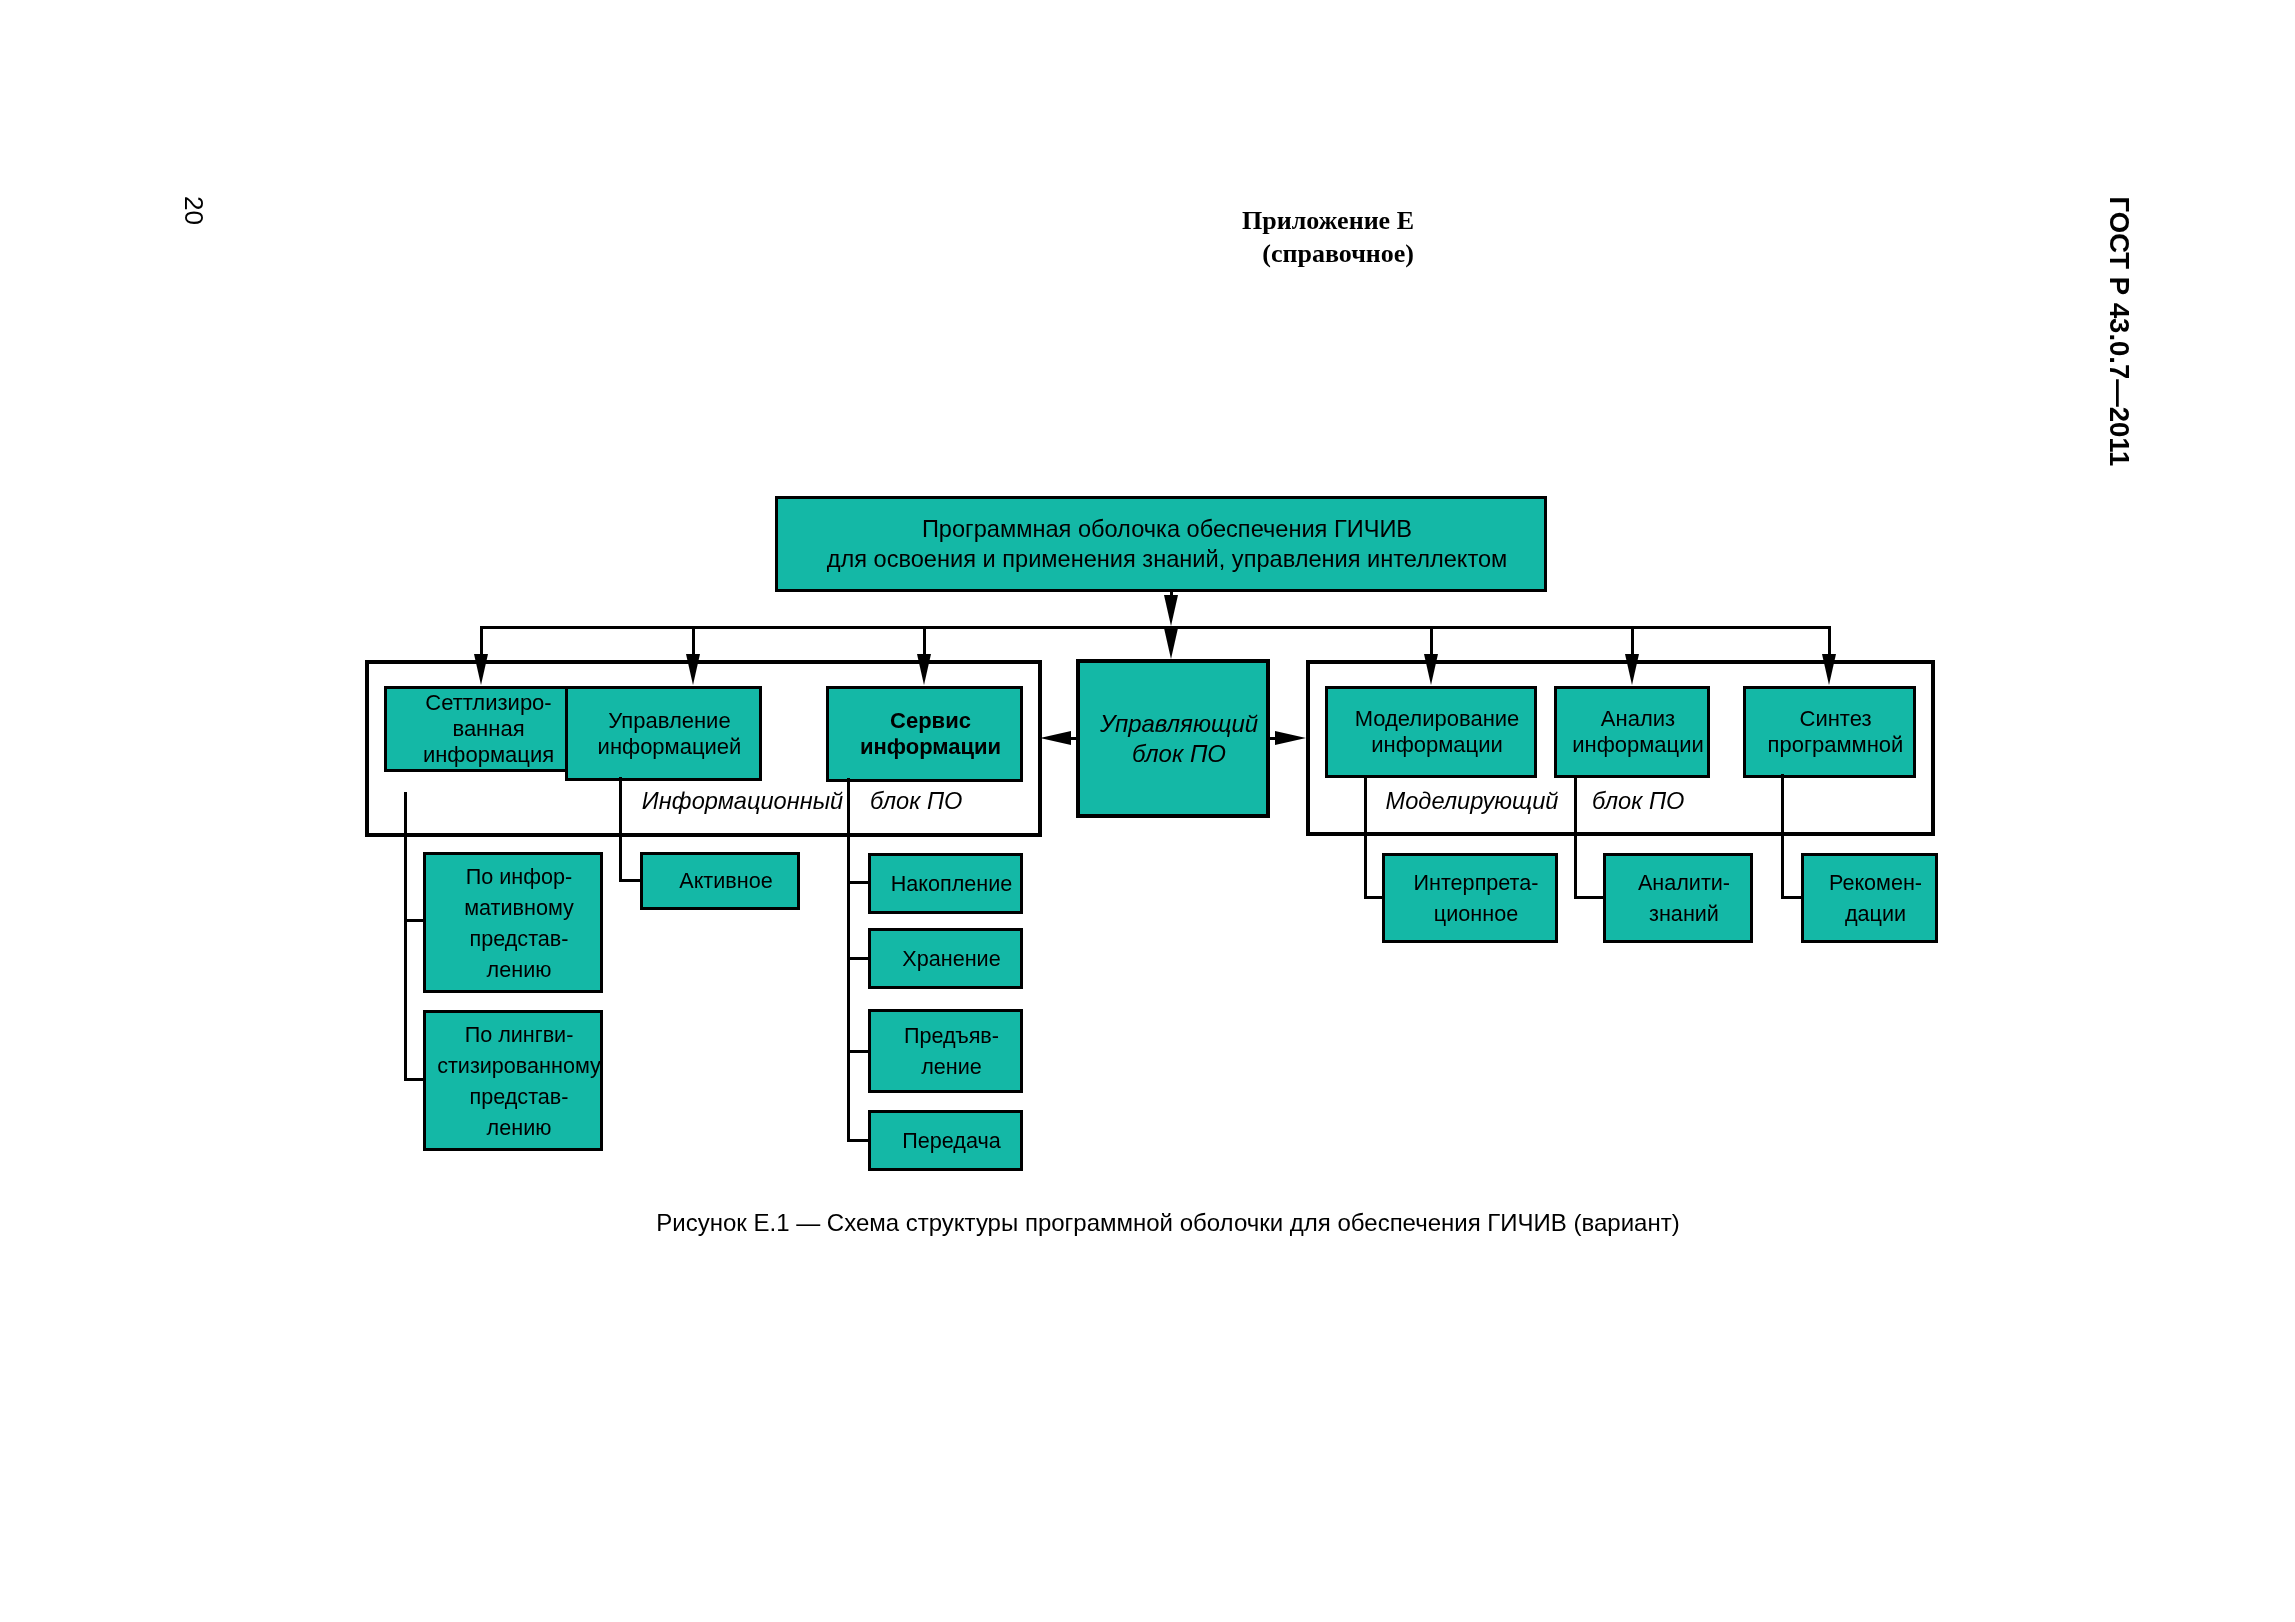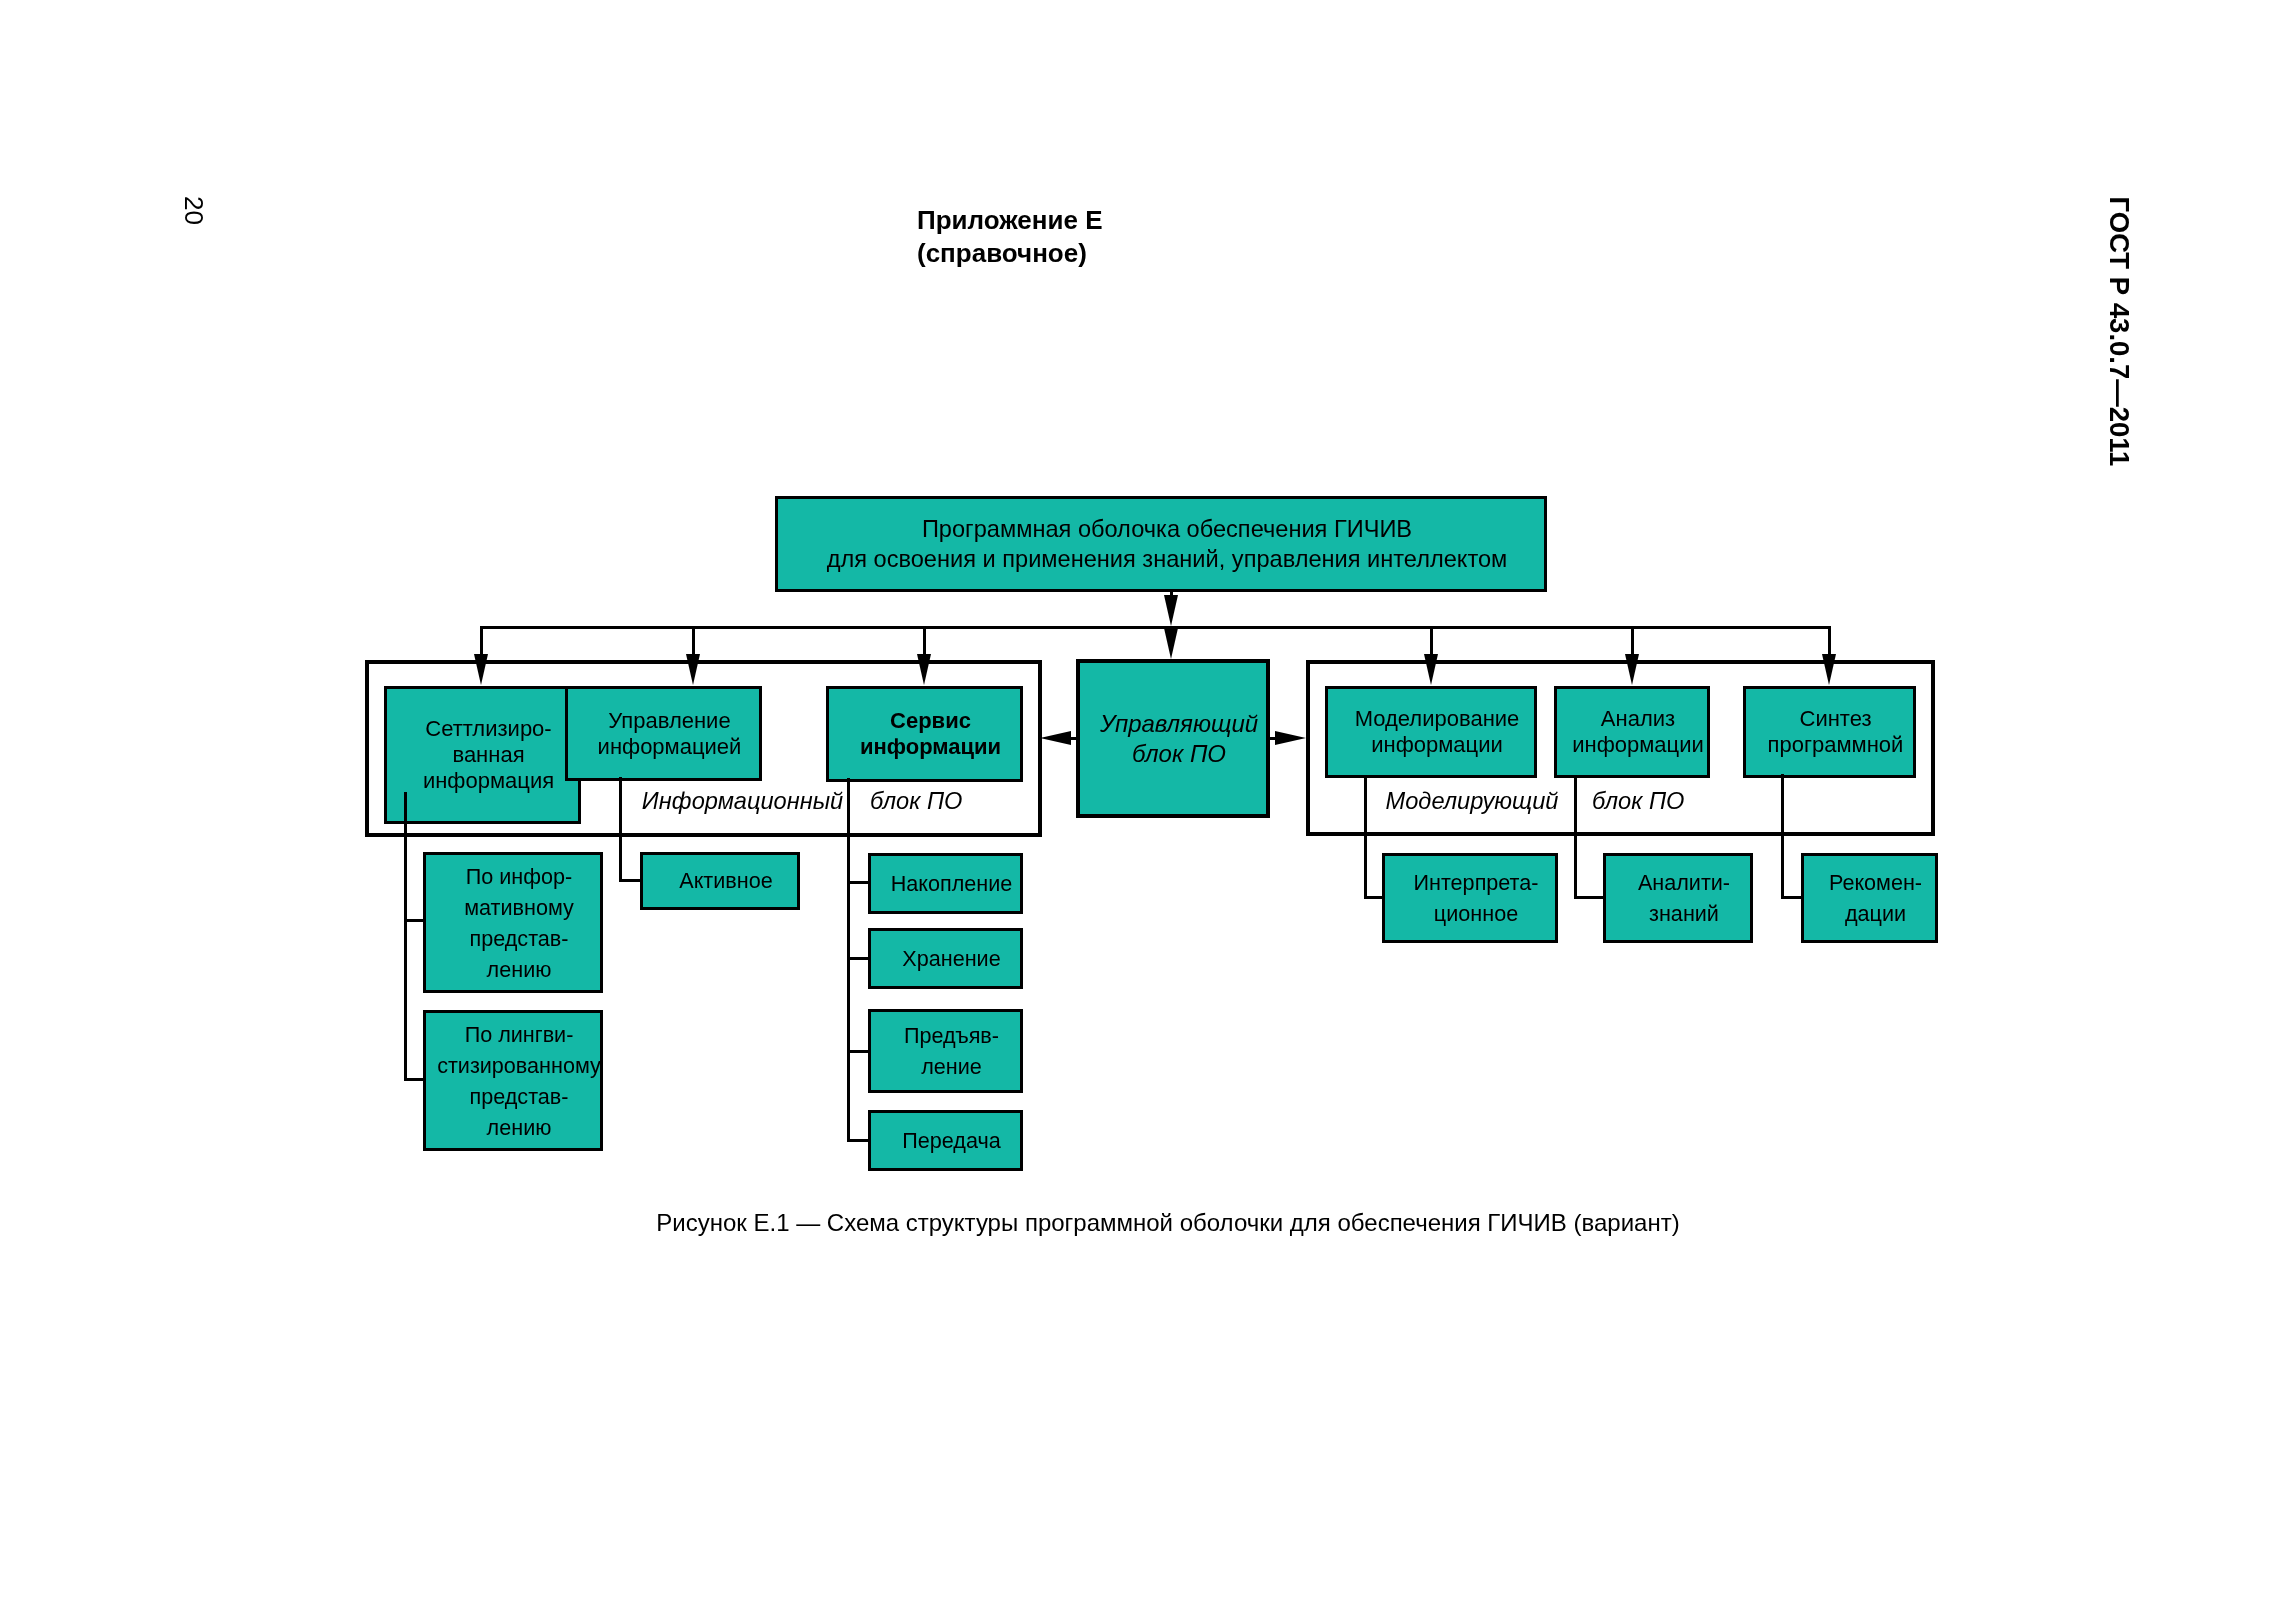--- a/index.html
+++ b/index.html
@@ -13,22 +13,23 @@
   }
   .vtext{
     position:absolute;
     transform:rotate(90deg);
     text-align:center;
     white-space:nowrap;
   }
   .heading{
     position:absolute;
     font-weight:bold;
-    text-align:left;
+    text-align:right;
     white-space:pre-line;
+    font-family:Liberation Serif, serif;
   }
   .box{
     position:absolute;
     box-sizing:border-box;
     background:#14b8a6;
     border:3.9px solid #000;
     display:flex;
     align-items:center;
     justify-content:center;
     text-align:center;
@@ -120,21 +121,21 @@
   <div class="group" style="left:1306px;top:660px;width:629px;height:176px;"></div>
 
   <div class="box b7 f37 lh46 italic" style="left:1076px;top:659px;width:194px;height:159px;">Управляющий
 блок ПО</div>
 
   <div class="arrow-left" style="left:1040px;top:731px;"></div>
   <div class="hline" style="left:1068px;top:737px;width:11.8px;height:2.6px;"></div>
   <div class="hline" style="left:1266px;top:737px;width:11.8px;height:2.6px;"></div>
   <div class="arrow-right" style="left:1275px;top:731px;"></div>
 
-  <div class="box" style="left:384px;top:686px;width:197px;height:138px;">Сеттлизиро-
+  <div class="box" style="left:384px;top:686px;width:197px;height:86px;">Сеттлизиро-
 ванная
 информация</div>
   <div class="box" style="left:565px;top:686px;width:197px;height:95px;">Управление
 информацией</div>
   <div class="box" style="left:826px;top:686px;width:197px;height:96px;font-weight:bold;">Сервис
 информации</div>
   <div class="label" style="left:628px;top:788px;width:229px;text-align:center;">Информационный</div>
   <div class="label" style="left:870px;top:788px;">блок ПО</div>
 
   <div class="box" style="left:1325px;top:686px;width:212px;height:92px;">Моделирование

